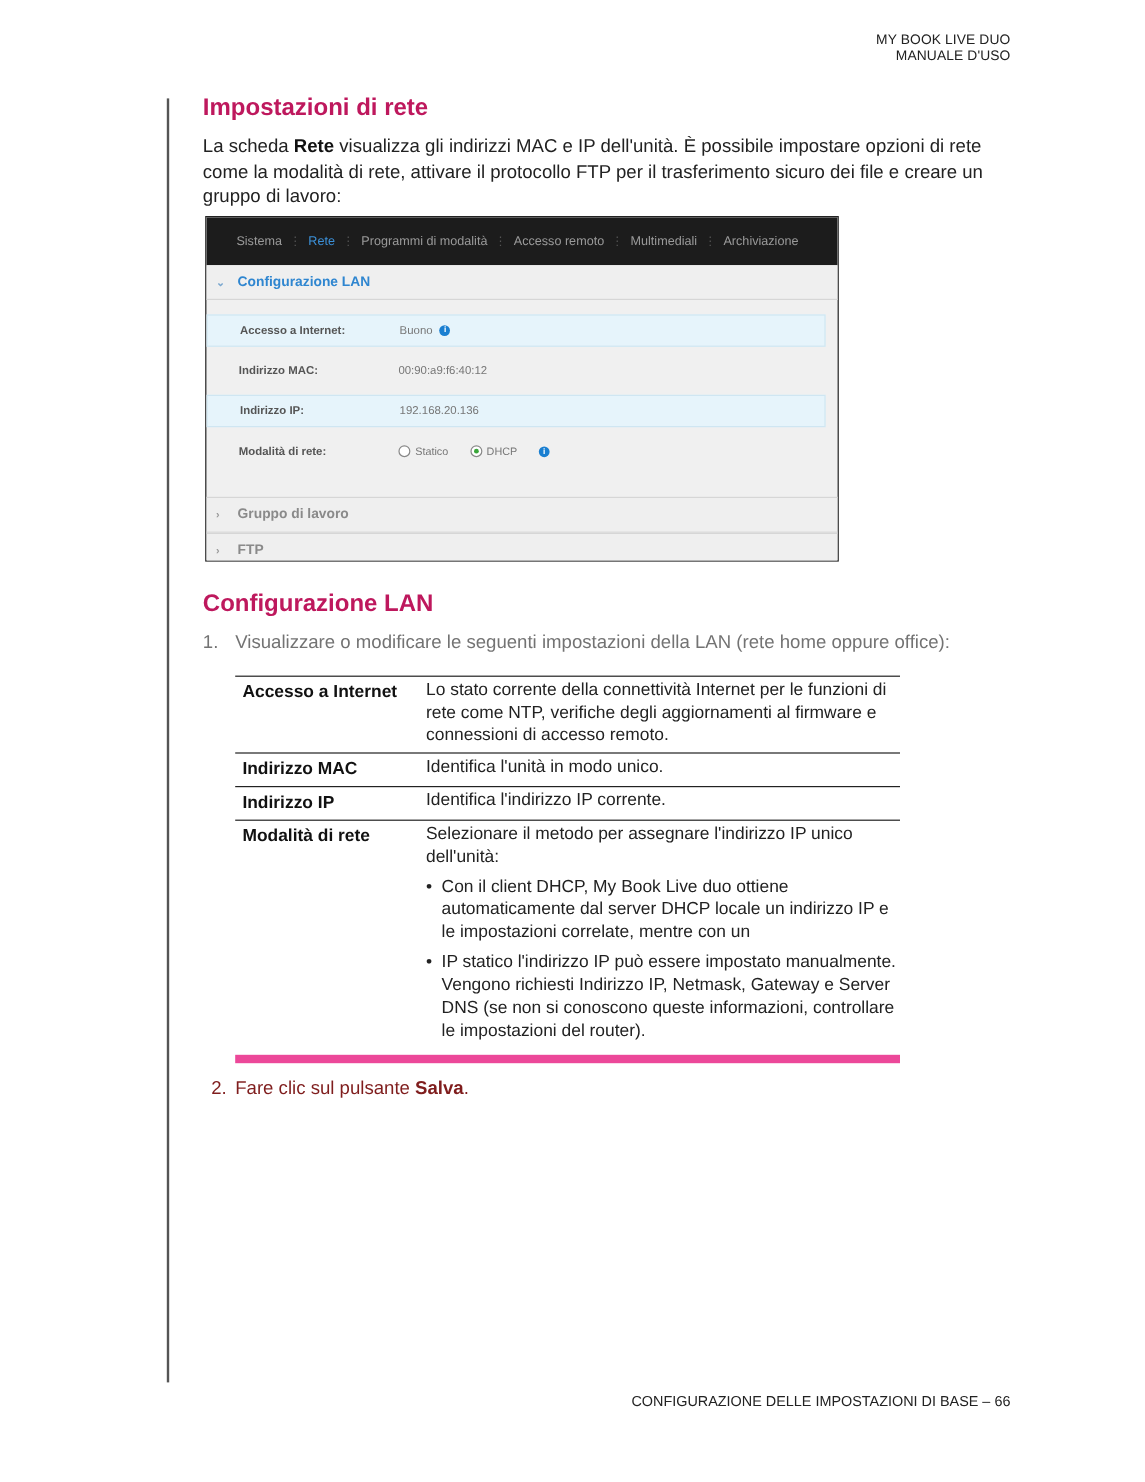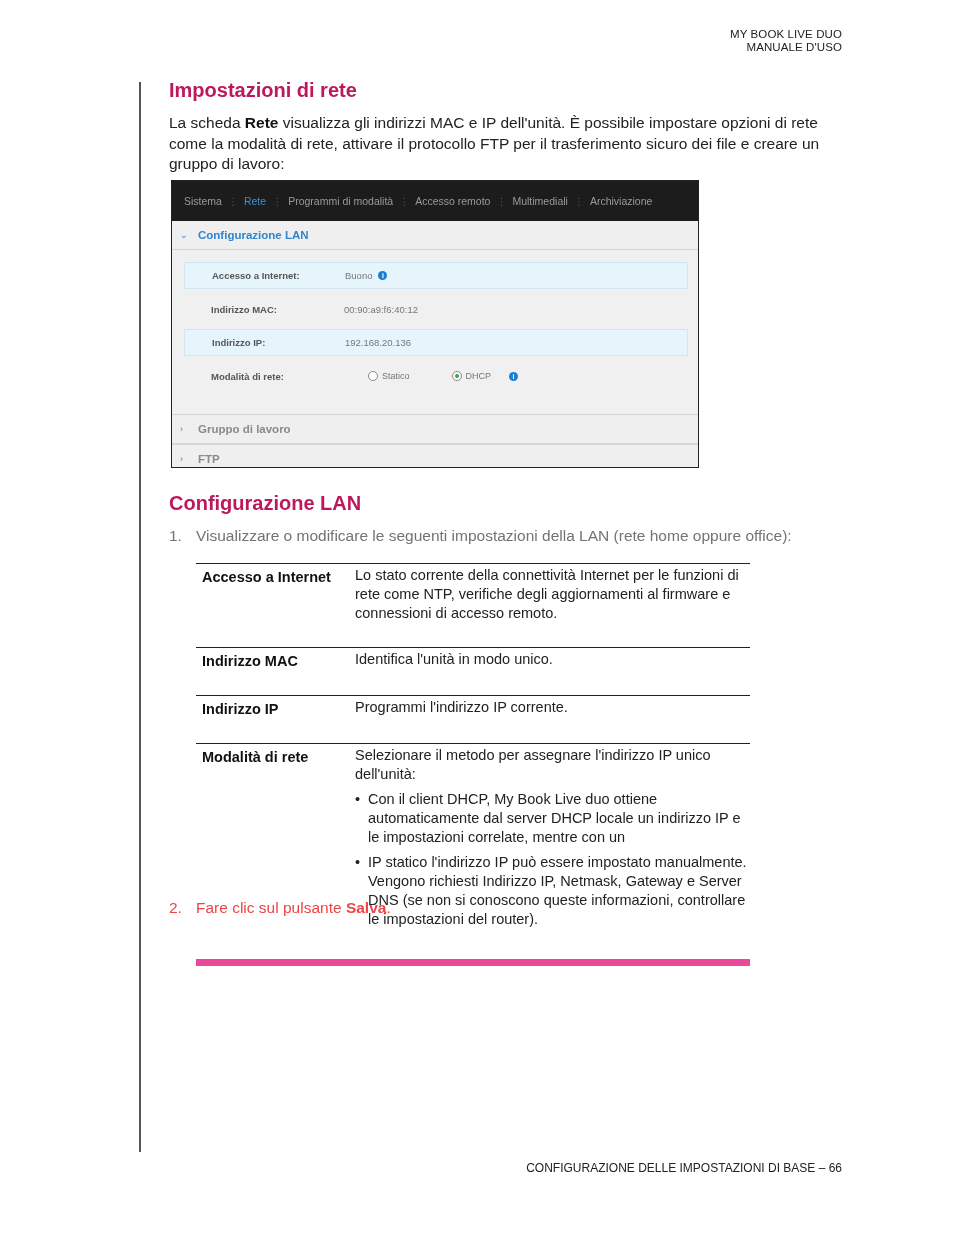--- a/index.html
+++ b/index.html
@@ -4,49 +4,49 @@
 <style>
   html, body { margin: 0; padding: 0; background: #ffffff; }
   body { width: 954px; height: 1235px; position: relative; font-family: "Liberation Sans", sans-serif; color: #1a1a1a; overflow: hidden; }
   .hdr { position: absolute; right: 112px; top: 28px; text-align: right; font-size: 11.5px; line-height: 13px; color: #222; letter-spacing: 0.1px; }
   .vbar { position: absolute; left: 139px; top: 82px; width: 2px; height: 1070px; background: #555; }
   .h2 { position: absolute; left: 169px; font-size: 20px; font-weight: bold; color: #be185d; }
   .para { position: absolute; left: 169px; top: 113px; width: 670px; font-size: 15.5px; line-height: 20.5px; color: #222; }
   .para b { font-weight: bold; color: #111; }
   
   .shot { position: absolute; left: 171px; top: 180px; width: 526px; height: 286px; border: 1px solid #222; background: #f0f0f0; overflow: hidden; }
-  .nav { height: 40px; background: #1c1c1c; display: flex; align-items: center; padding-left: 6px; font-size: 10.5px; color: #9a9a9a; }
+  .nav { height: 40px; background: #1c1c1c; display: flex; align-items: center; padding-left: 19px; font-size: 10.5px; color: #9a9a9a; }
   .nav .tab { padding: 0 6px; }
   .nav .tab.active { color: #3b8fd6; }
   .nav .sep { color: #555; font-size: 10px; }
   .sec-head { height: 28px; display: flex; align-items: center; border-bottom: 1px solid #d6d6d6; font-size: 11.5px; font-weight: bold; padding-left: 8px; background: #efefef; }
   .sec-head .chev { font-size: 9px; width: 18px; color: #7aa7cf; }
   .sec-head.open { color: #2f86d0; }
   .sec-head.closed { color: #8a8a8a; border-top: 1px solid #d6d6d6; }
   .sec-head.closed .chev { color: #999; }
-  .fields { padding: 12px 10px 0 12px; height: 152px; }
+  .fields { padding: 12px 10px 0 0; height: 152px; }
   .frow { height: 38px; display: flex; align-items: center; font-size: 9.5px; margin-bottom: 1px; }
   .frow.hl { background: #e6f4fb; border: 1px solid #cfe6f2; height: 25px; }
   .frow .lbl { width: 133px; padding-left: 27px; font-weight: bold; color: #555; }
   .frow .val { color: #777; display: flex; align-items: center; gap: 6px; }
   .info { display: inline-block; width: 9px; height: 9px; border-radius: 50%; background: #1a7fd1; color: #fff; font-size: 7px; line-height: 9px; text-align: center; font-weight: bold; }
   .radio { display: inline-block; width: 8px; height: 8px; border: 1px solid #888; border-radius: 50%; background: #fff; position: relative; vertical-align: middle; margin-right: 4px; }
   .radio.on::after { content: ""; position: absolute; left: 2px; top: 2px; width: 4px; height: 4px; border-radius: 50%; background: #3aa63a; }
-  .ropt { display: inline-flex; align-items: center; margin-right: 12px; color: #777; font-size: 9px; margin-left: 24px; }
+  .ropt { display: inline-flex; align-items: center; margin-right: 12px; color: #777; font-size: 9px; }
   
   .list1 { position: absolute; left: 169px; top: 527px; font-size: 15.5px; color: #737373; }
   .list1 .num { display: inline-block; width: 27px; }
   .dtable { position: absolute; left: 196px; top: 563px; width: 554px; border-collapse: collapse; font-size: 14.5px; color: #222; }
-  .dtable td { vertical-align: top; border-top: 1px solid #222; padding: 2px 0 24px 0; line-height: 19px; }
+  .dtable td { vertical-align: top; border-top: 1px solid #222; padding: 2px 0 4px 0; line-height: 19px; }
   .dtable tr:last-child td { border-bottom: 7px solid #ec4899; }
   .dtable td.term { width: 153px; padding-left: 6px; padding-top: 4px; font-weight: bold; color: #111; }
   .dtable ul { margin: 6px 0 0 0; padding: 0; list-style: none; }
   .dtable li { padding-left: 13px; text-indent: -13px; margin-bottom: 6px; }
   .dtable li::before { content: "•"; display: inline-block; width: 13px; text-indent: 0; }
-  .step2 { position: absolute; left: 169px; top: 899px; font-size: 15.5px; color: #ef4444; }
+  .step2 { position: absolute; left: 169px; top: 899px; font-size: 15.5px; color: #7f1d1d; text-align: center; }
   .step2 .num { display: inline-block; width: 27px; }
   .footer { position: absolute; right: 112px; top: 1161px; font-size: 12px; color: #222; }
 </style>
 </head>
 <body>
 
 <div class="hdr">
   <div>MY BOOK LIVE DUO</div>
   <div>MANUALE D'USO</div>
 </div>
@@ -125,21 +125,21 @@
       <tr>
     <td class="term">Accesso a Internet</td>
     <td>Lo stato corrente della connettività Internet per le funzioni di rete come NTP, verifiche degli aggiornamenti al firmware e connessioni di accesso remoto.</td>
   </tr>
   <tr>
     <td class="term">Indirizzo MAC</td>
     <td>Identifica l'unità in modo unico.</td>
   </tr>
   <tr>
     <td class="term">Indirizzo IP</td>
-    <td>Programmi l'indirizzo IP corrente.</td>
+    <td>Identifica l'indirizzo IP corrente.</td>
   </tr>
   <tr>
     <td class="term">Modalità di rete</td>
     <td>
       <div>Selezionare il metodo per assegnare l'indirizzo IP unico dell'unità:</div>
       <ul>
         <li>Con il client DHCP, My Book Live duo ottiene automaticamente dal server DHCP locale un indirizzo IP e le impostazioni correlate, mentre con un</li>
         <li>IP statico l'indirizzo IP può essere impostato manualmente. Vengono richiesti Indirizzo IP, Netmask, Gateway e Server DNS (se non si conoscono queste informazioni, controllare le impostazioni del router).</li>
       </ul>
     </td>

